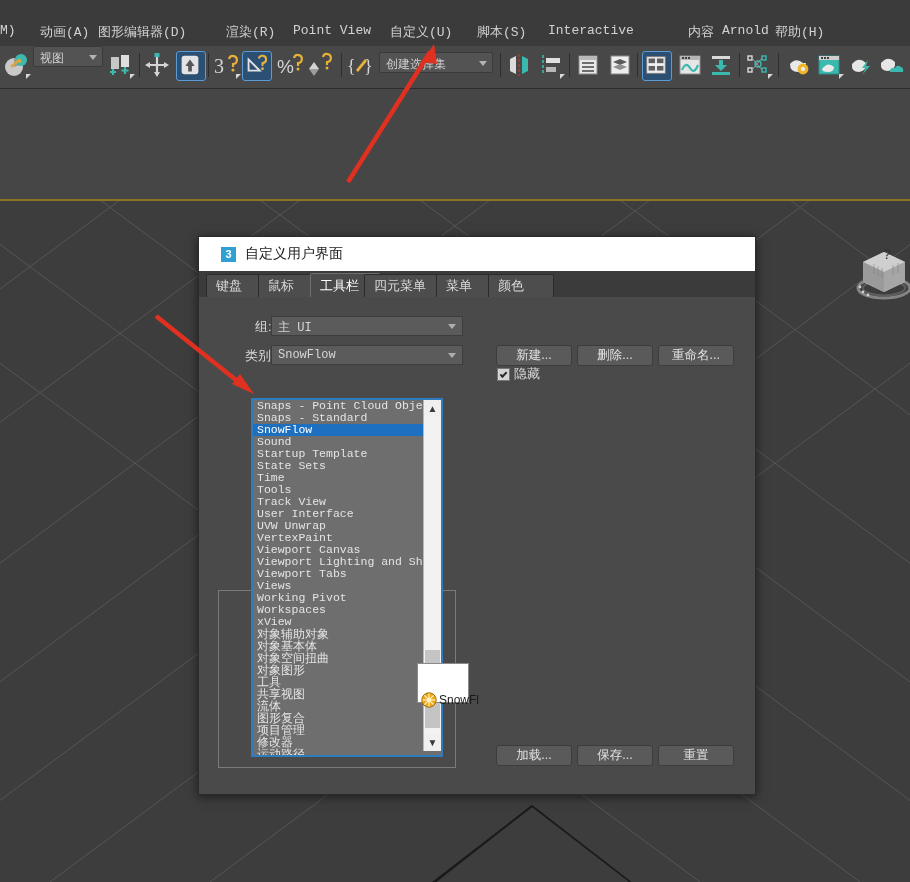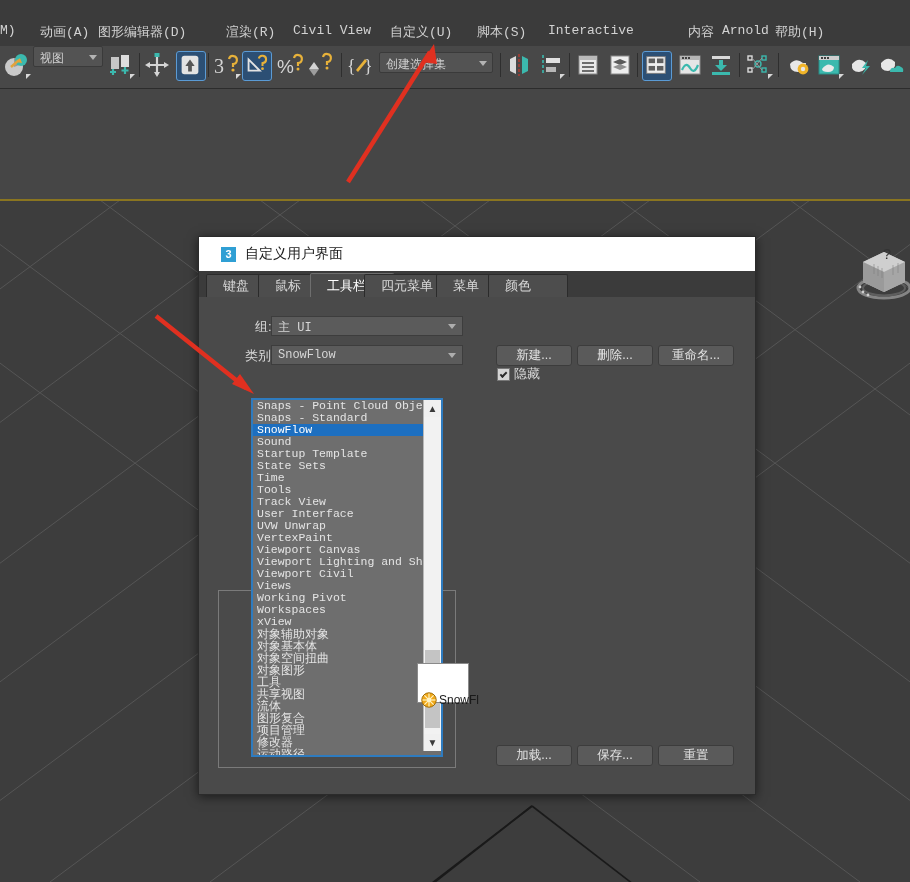--- a/index.html
+++ b/index.html
@@ -46,21 +46,21 @@
   #titlebar{position:absolute;left:0;top:0;width:556px;height:34px;background:#ffffff;}
   #titlebar .tt{position:absolute;left:46px;top:8px;color:#1b1b1b;font-size:14px;}
   #appicon{position:absolute;left:22px;top:10px;width:15px;height:15px;background:#2f9fd4;
            color:#fff;font-size:11px;text-align:center;line-height:15px;font-weight:bold;}
   #qmark{position:absolute;left:676px;top:6px;width:24px;height:22px;color:#333;font-size:15px;
          text-align:center;line-height:22px;}
 
   #tabstrip{position:absolute;left:0;top:34px;width:556px;height:26px;background:#3b3b3b;
             border-bottom:1px solid #1e1e1e;}
   .tab{position:absolute;top:3px;height:22px;line-height:22px;color:#d8d8d8;font-size:13px;
-       padding:0 16px;background:#4d4d4d;border:1px solid #2b2b2b;border-bottom:none;
+       padding:0 9px;background:#4d4d4d;border:1px solid #2b2b2b;border-bottom:none;
        border-radius:2px 2px 0 0;white-space:nowrap;}
   .tab.active{background:#4a4a4a;color:#ffffff;border-color:#6e6e6e;border-bottom:1px solid #4a4a4a;top:2px;height:25px;line-height:23px;}
 
   #dbody{position:absolute;left:0;top:60px;width:556px;height:497px;background:#4a4a4a;}
 
   .dlabel{position:absolute;color:#d9d9d9;font-size:13px;}
   .dcombo{position:absolute;background:#5b5b5b;border:1px solid #3d3d3d;height:18px;}
   .dcombo .cv{position:absolute;left:6px;top:2px;color:#d7d7d7;font-size:12px;
               font-family:"Liberation Mono","DejaVu Sans Mono",monospace;}
   .dcombo .ar{position:absolute;right:6px;top:7px;width:0;height:0;border-left:4px solid transparent;
@@ -154,21 +154,21 @@
   </svg>
 </div>
 
 <div id="topbar"></div>
 
 <div id="menubar">
   <div class="mi" style="left:0px">M)</div>
   <div class="mi" style="left:40px">动画(A)</div>
   <div class="mi" style="left:98px">图形编辑器(D)</div>
   <div class="mi" style="left:226px">渲染(R)</div>
-  <div class="mi" style="left:293px">Civil View</div>
+  <div class="mi" style="left:293px">Point View</div>
   <div class="mi" style="left:390px">自定义(U)</div>
   <div class="mi" style="left:477px">脚本(S)</div>
   <div class="mi" style="left:548px">Interactive</div>
   <div class="mi" style="left:688px">内容</div>
   <div class="mi" style="left:722px">Arnold</div>
   <div class="mi" style="left:775px">帮助(H)</div>
 </div>
 
 <div id="toolbar">
 
@@ -447,21 +447,21 @@
           <div class="litem">Startup Template</div>
           <div class="litem">State Sets</div>
           <div class="litem">Time</div>
           <div class="litem">Tools</div>
           <div class="litem">Track View</div>
           <div class="litem">User Interface</div>
           <div class="litem">UVW Unwrap</div>
           <div class="litem">VertexPaint</div>
           <div class="litem">Viewport Canvas</div>
           <div class="litem">Viewport Lighting and Shadow</div>
-          <div class="litem">Viewport Civil</div>
+          <div class="litem">Viewport Tabs</div>
           <div class="litem">Views</div>
           <div class="litem">Working Pivot</div>
           <div class="litem">Workspaces</div>
           <div class="litem">xView</div>
           <div class="litem cn">对象辅助对象</div>
           <div class="litem cn">对象基本体</div>
           <div class="litem cn">对象空间扭曲</div>
           <div class="litem cn">对象图形</div>
           <div class="litem cn">工具</div>
           <div class="litem cn">共享视图</div>

